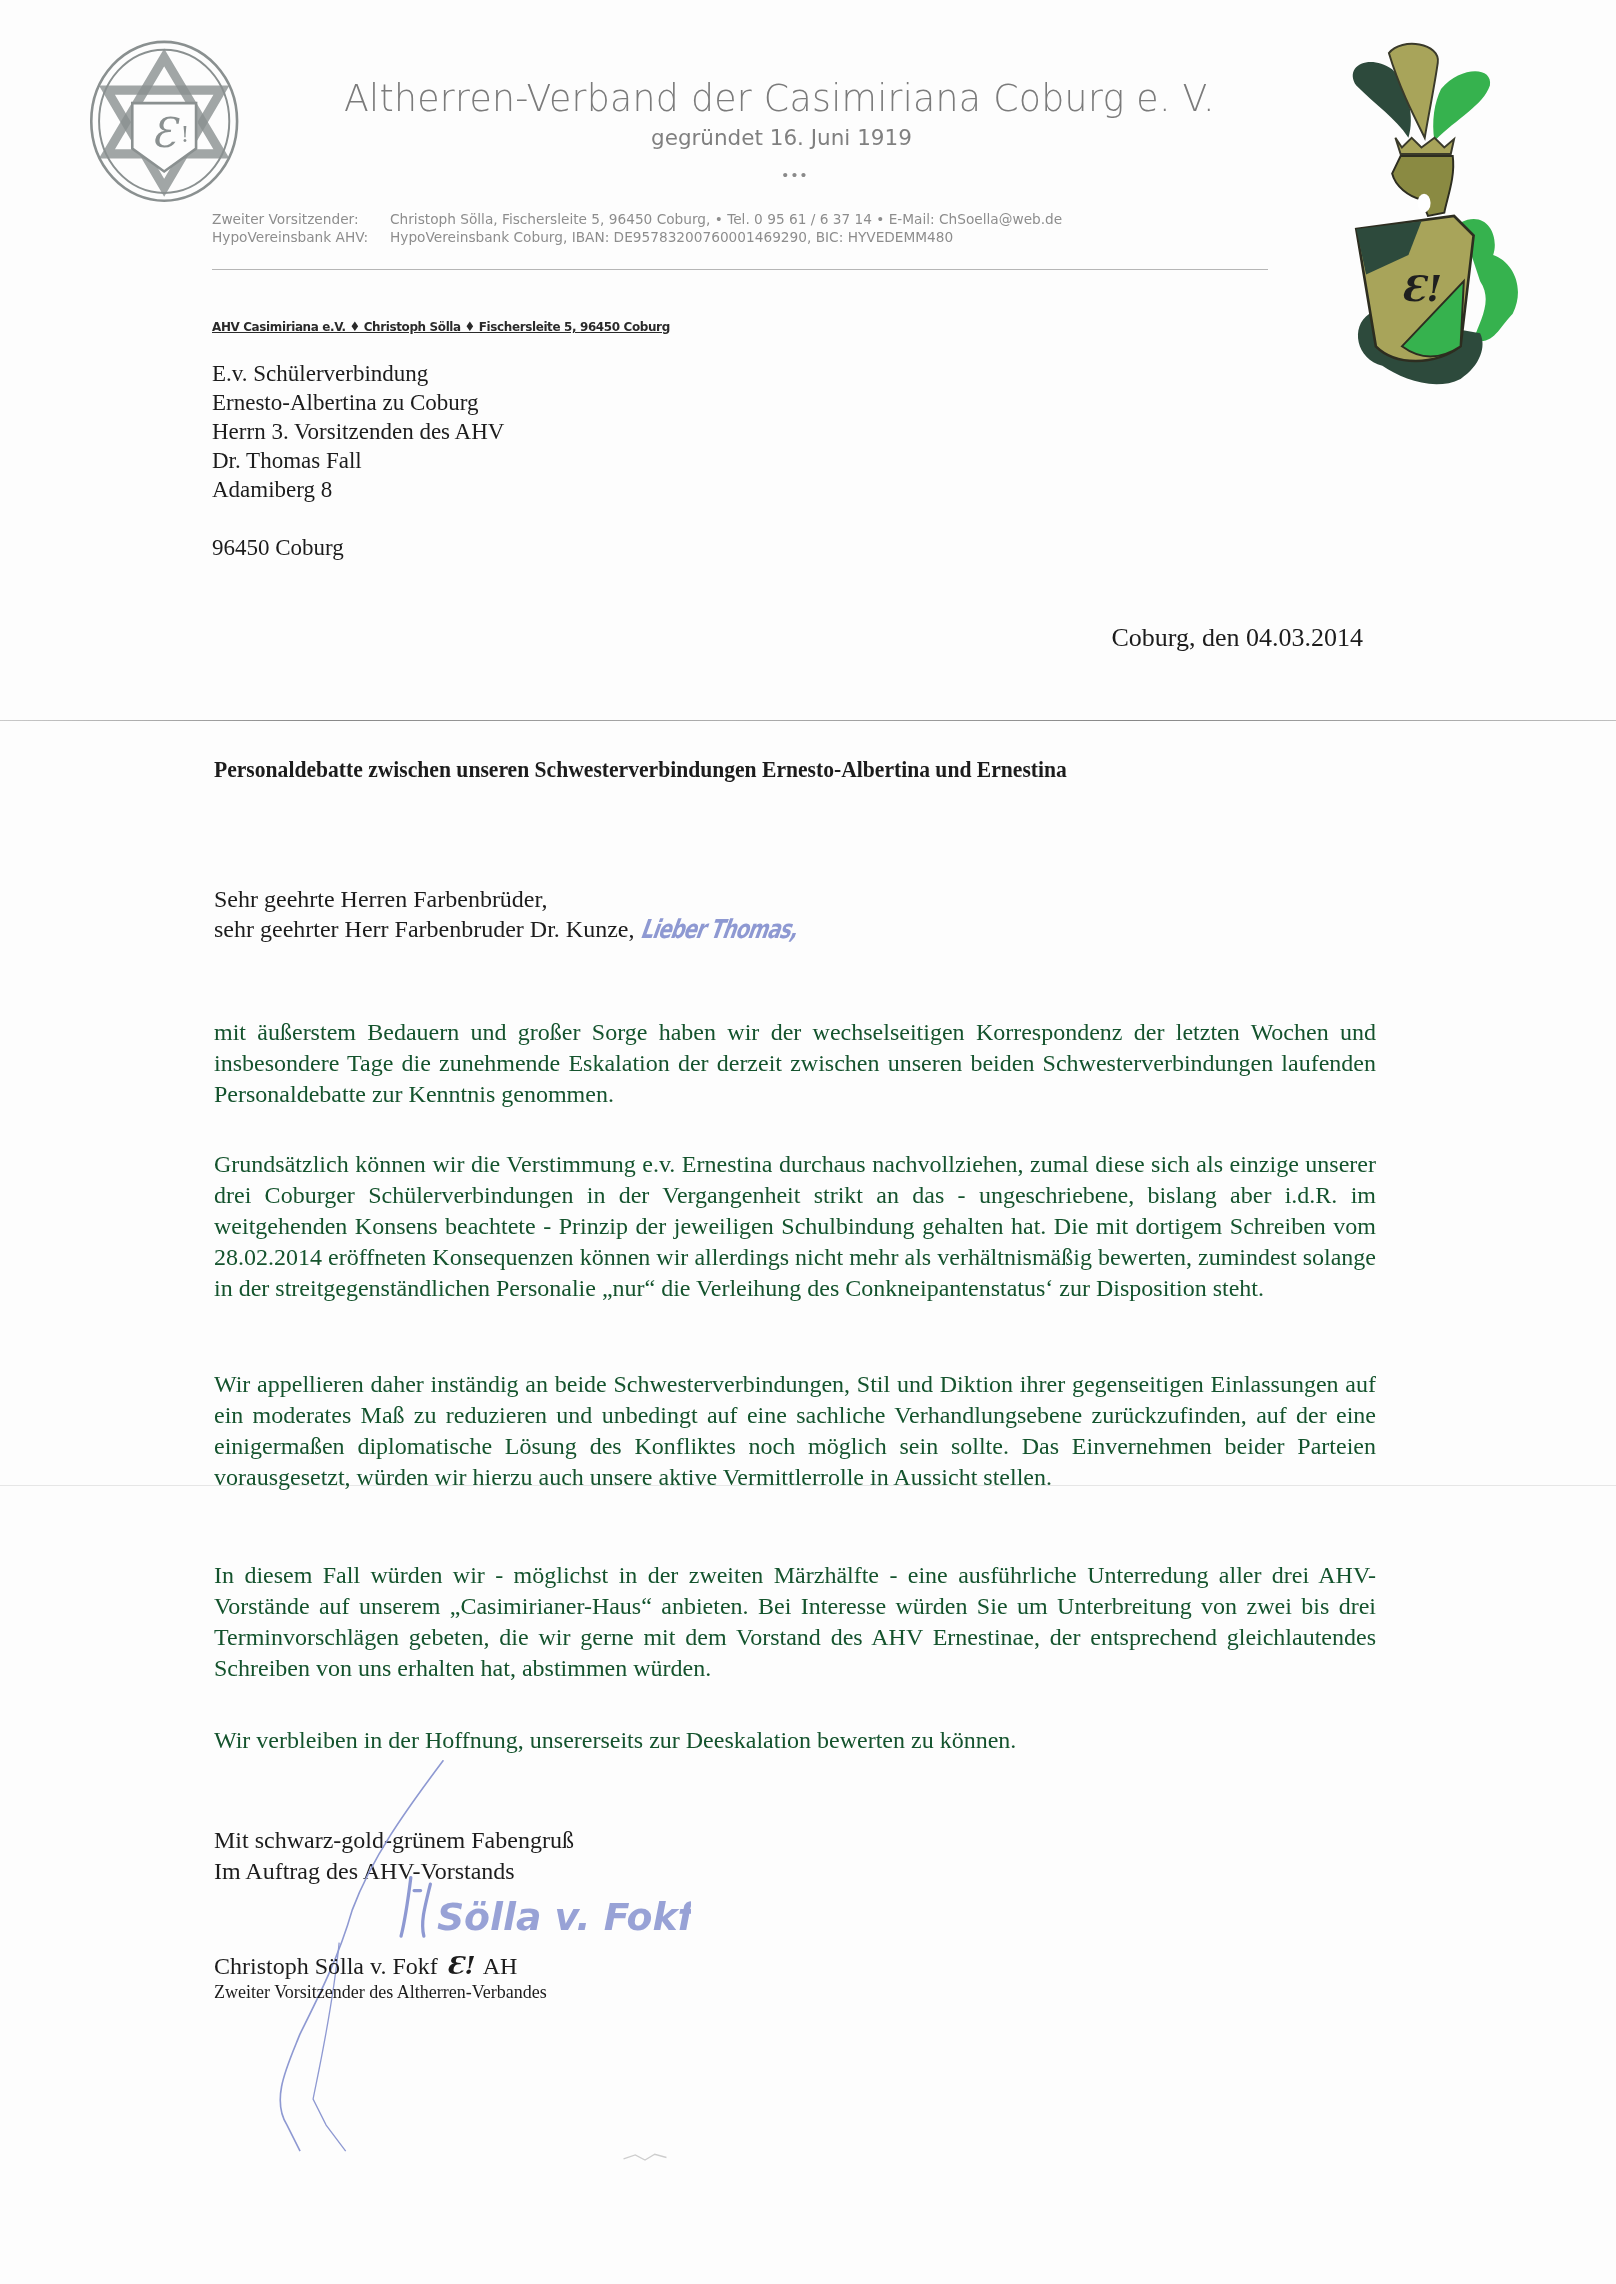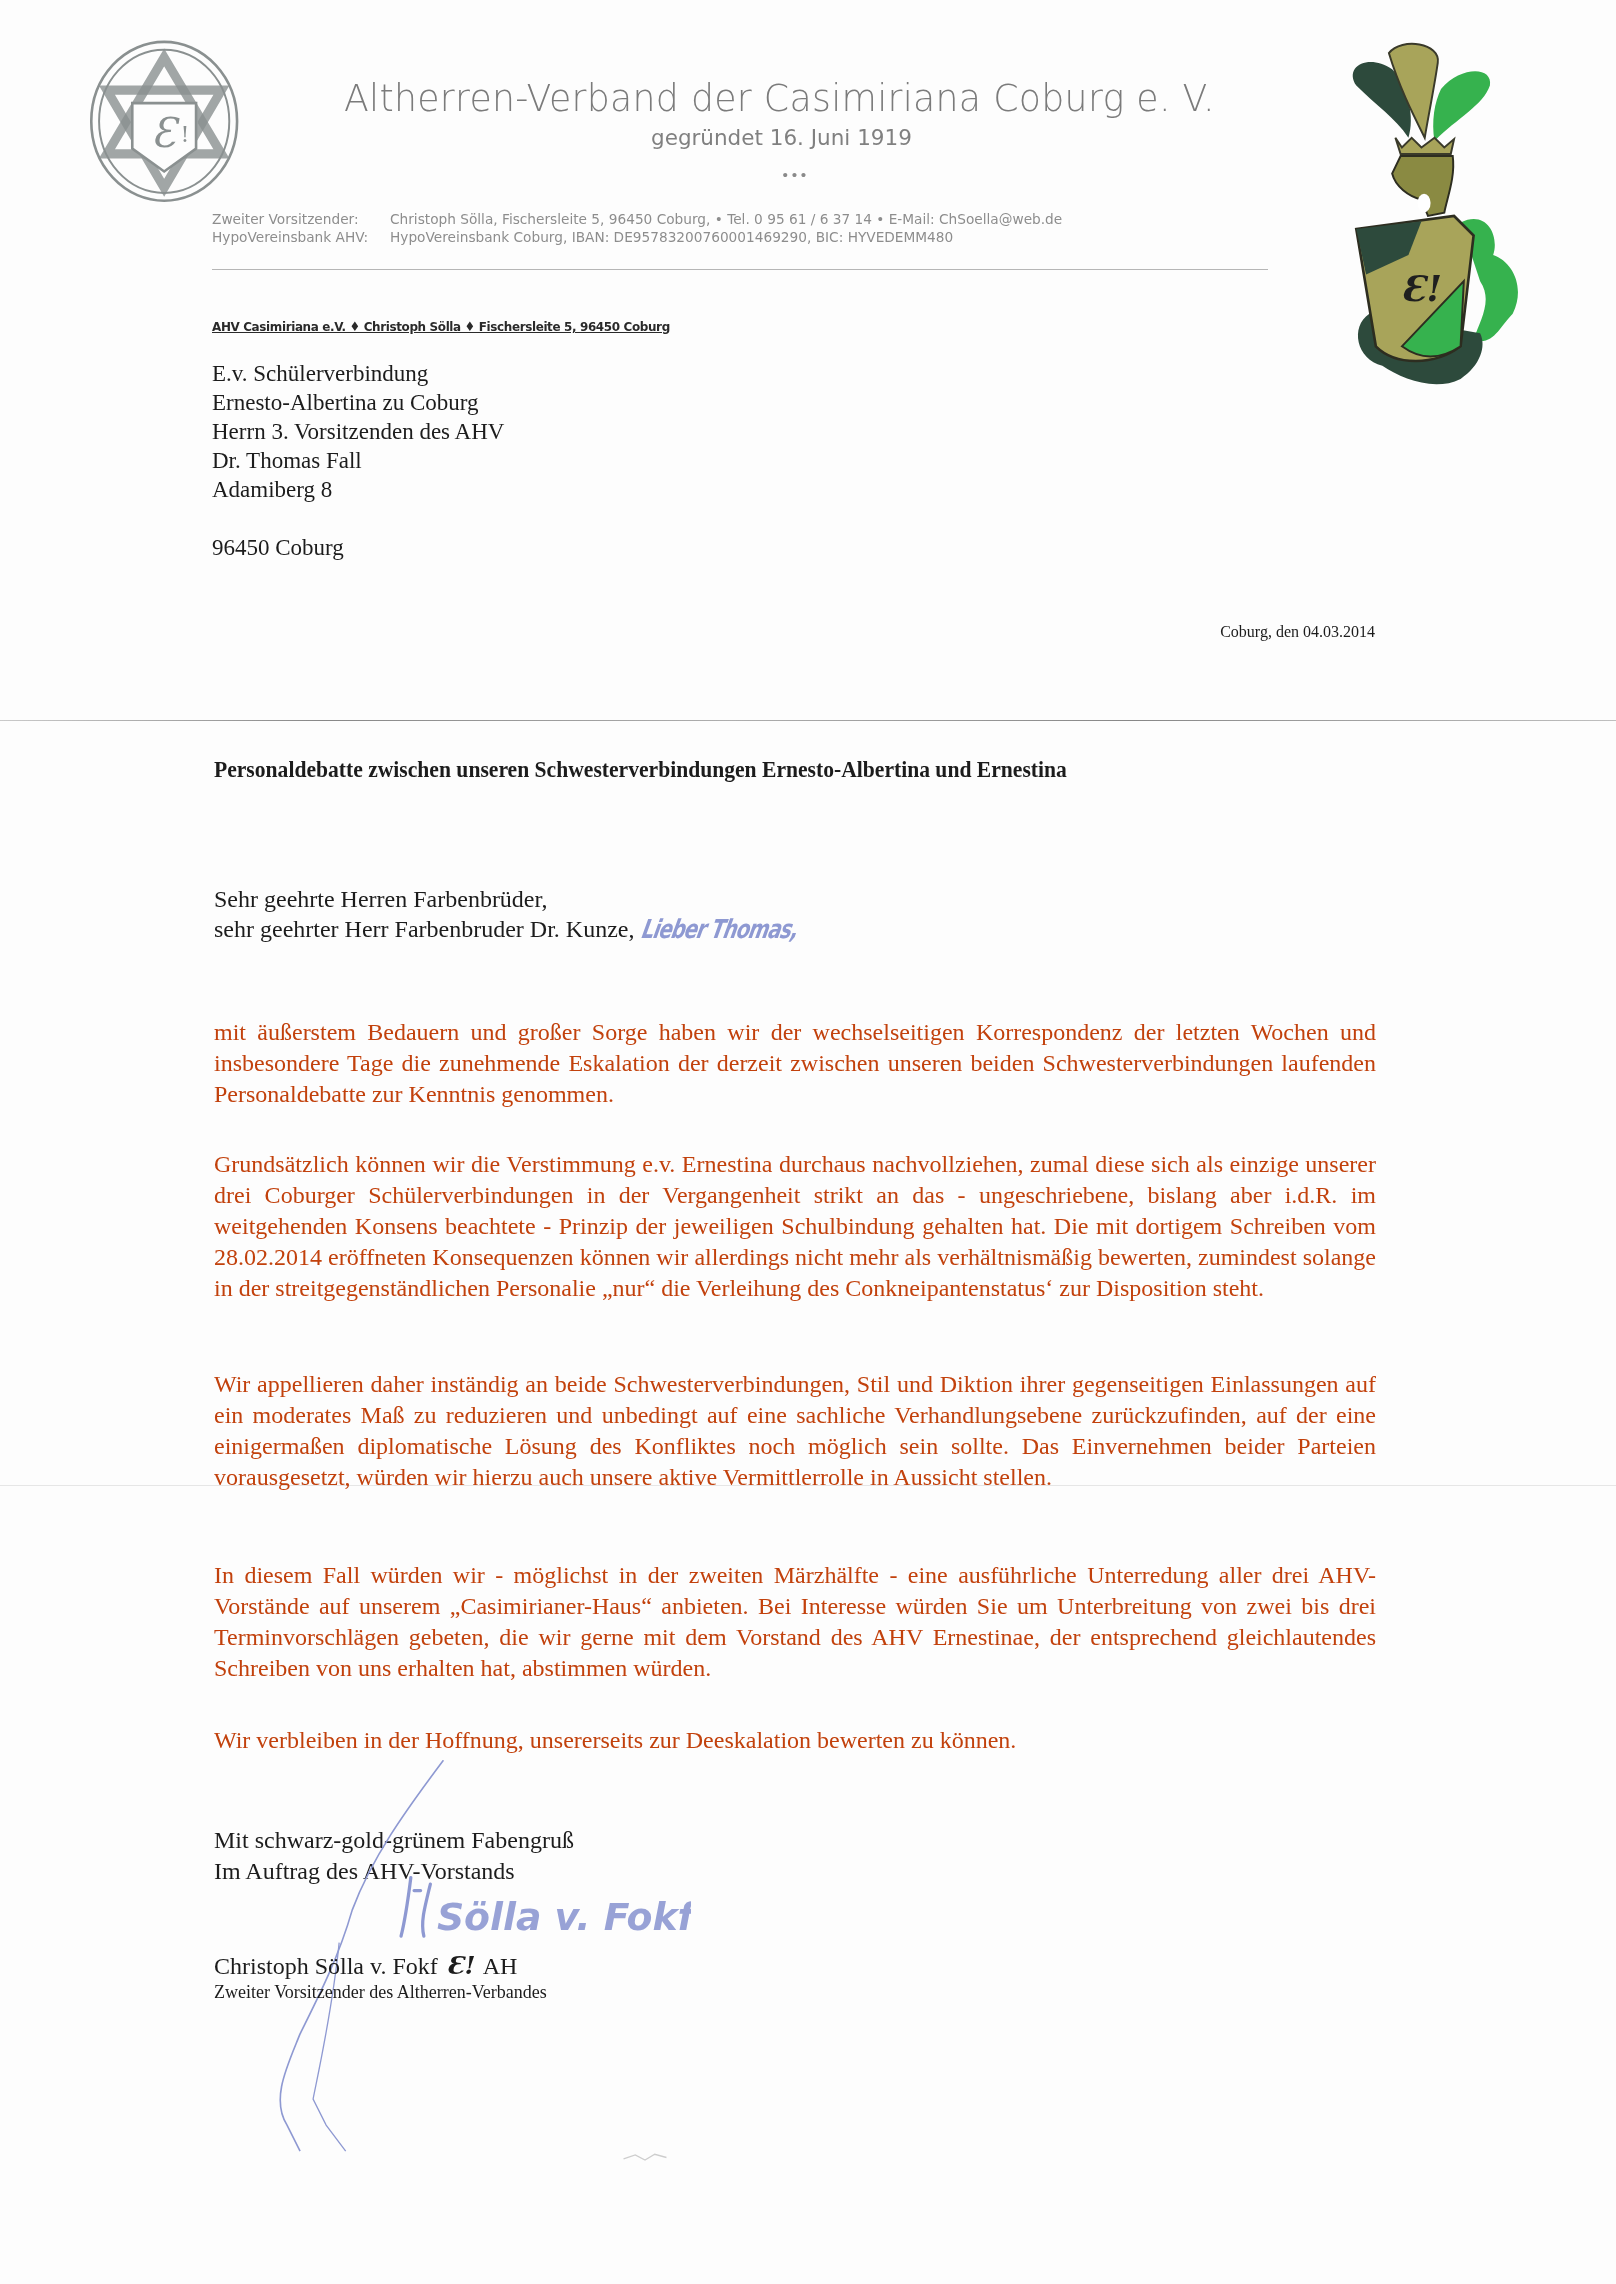--- a/index.html
+++ b/index.html
@@ -15,32 +15,32 @@
   .info { position: absolute; left: 212px; top: 211px; font-family: "DejaVu Sans", sans-serif; font-size: 13.7px; color: #8d8d8d; line-height: 17.6px; }
   .info .row { display: flex; white-space: nowrap; }
   .info .lbl { width: 178px; }
   .head-rule { position: absolute; left: 212px; top: 269px; width: 1056px; height: 1.3px; background: #b6b6b6; }
 
   .sender-line { position: absolute; left: 212px; top: 319px; font-family: "DejaVu Sans", sans-serif; font-size: 13px; font-weight: bold; color: #2a2a2a; text-decoration: underline; white-space: nowrap; letter-spacing: -0.4px; transform: scaleX(0.92); transform-origin: left; }
 
   .recipient { position: absolute; left: 212px; top: 359px; font-size: 23px; line-height: 29px; color: #1c1c1c; }
   .recipient .gap { height: 29px; }
 
-  .date { position: absolute; right: 242px; top: 623px; font-size: 16px; color: #1c1c1c; white-space: nowrap; }
+  .date { position: absolute; right: 254px; top: 623px; font-size: 26px; color: #1c1c1c; white-space: nowrap; }
 
   .fold { position: absolute; left: 0; top: 720px; width: 1617px; height: 1.3px; background: linear-gradient(90deg, #bdbdbd 0%, #6a6a6a 20%, #9a9a9a 45%, #6a6a6a 70%, #b0b0b0 100%); opacity: 0.8; }
   .fold2 { position: absolute; left: 0; top: 1485px; width: 1617px; height: 0.7px; background: #e6e6e6; }
 
   .subject { position: absolute; left: 214px; top: 756px; font-size: 24px; font-weight: bold; color: #1c1c1c; white-space: nowrap; transform: scaleX(0.90); transform-origin: left; }
 
   .salutation { position: absolute; left: 214px; top: 884px; font-size: 24px; line-height: 30px; color: #1c1c1c; }
   .sal-row { white-space: nowrap; display: flex; align-items: center; }
   .handwritten { font-family: "DejaVu Sans", sans-serif; font-style: italic; font-weight: bold; color: #8e99d2; font-size: 26px; margin-left: 9px; transform: skewX(-12deg) scaleX(0.75); transform-origin: left; letter-spacing: -1.3px; }
 
-  .body-text { position: absolute; left: 214px; width: 1162px; font-size: 24px; line-height: 31px; color: #c2410c; text-align: justify; }
+  .body-text { position: absolute; left: 214px; width: 1162px; font-size: 24px; line-height: 31px; color: #14532d; text-align: justify; }
   .p1 { top: 1017px; }
   .p2 { top: 1149px; }
   .p3 { top: 1369px; }
   .p4 { top: 1560px; }
   .p5 { top: 1725px; }
 
   .closing { position: absolute; left: 214px; top: 1825px; font-size: 24px; line-height: 31px; color: #1c1c1c; white-space: nowrap; }
   .signature-ink { position: absolute; left: 274px; top: 1760px; width: 417px; height: 424px; pointer-events: none; }
   .sig-name { position: absolute; left: 214px; top: 1951px; font-size: 24px; color: #1c1c1c; white-space: nowrap; }
   .sig-zirkel { font-family: "DejaVu Serif", serif; font-style: italic; font-weight: bold; font-size: 25px; margin: 0 2.6px; }

